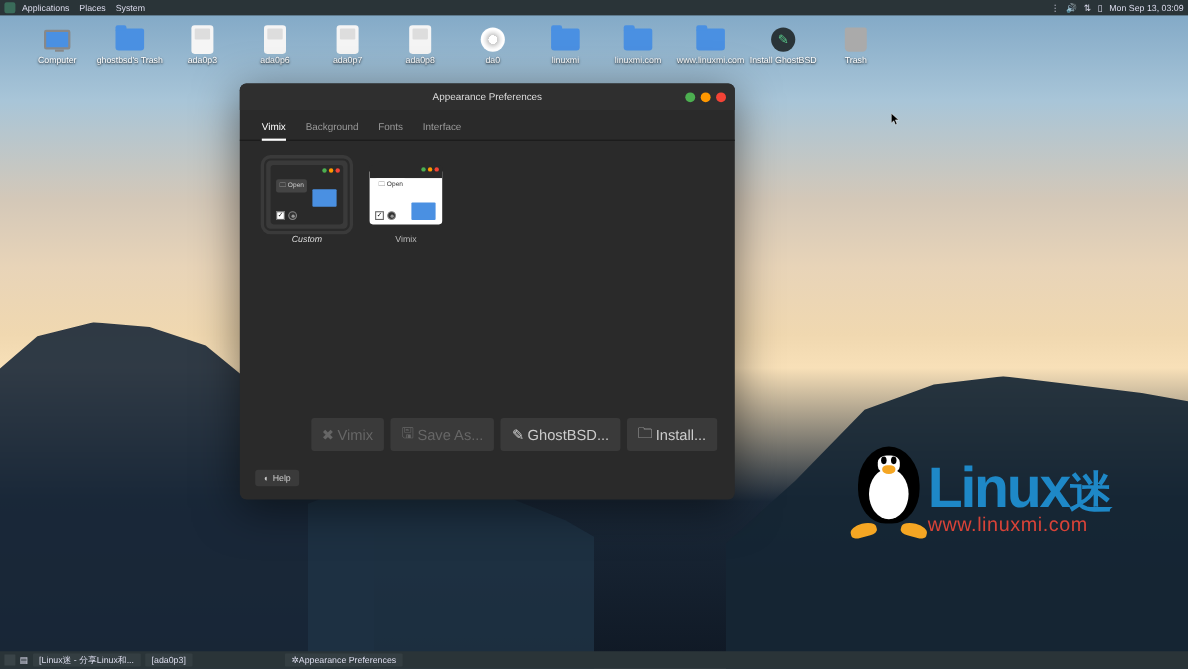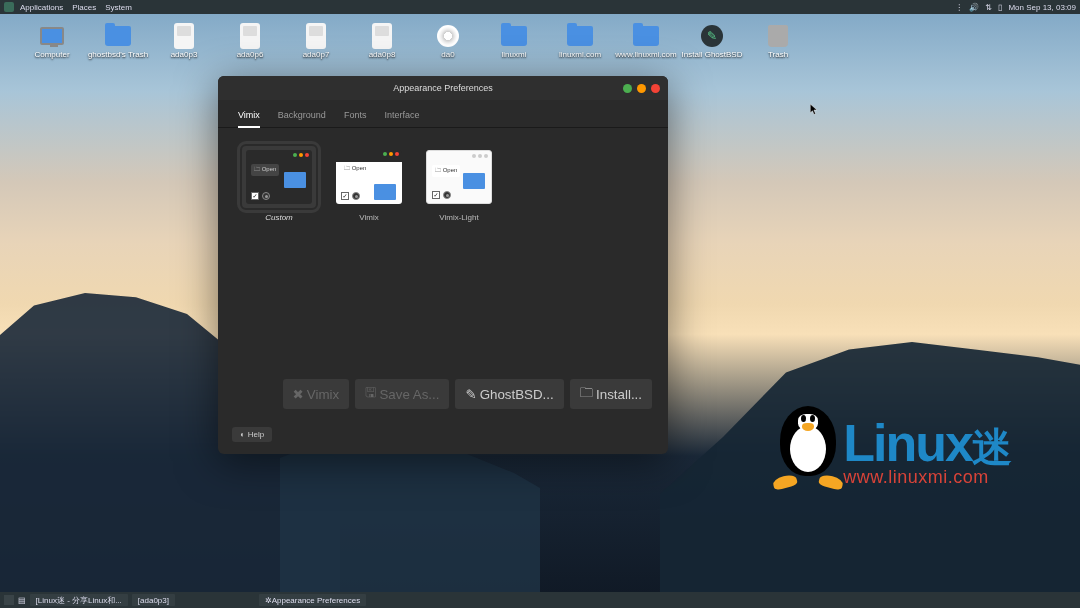--- a/index.html
+++ b/index.html
@@ -225,33 +225,20 @@
               <span style="background: rgb(76, 175, 80);"></span>
               <span style="background: rgb(255, 152, 0);"></span>
               <span style="background: rgb(244, 67, 54);"></span>
             </div><div class="pv-open">🗀 Open</div><div class="pv-folder"></div><div class="pv-controls">
               <div class="pv-chk">✓</div>
               <div class="pv-rad"></div>
             </div></div>
         </div>
         <div class="theme-label">Vimix</div>
       </div>
-      <div class="theme-card">
-        <div class="preview">
-          <div class="pv-win pv-light"><div class="pv-dots">
-              <span style="background: rgb(204, 204, 204);"></span>
-              <span style="background: rgb(204, 204, 204);"></span>
-              <span style="background: rgb(204, 204, 204);"></span>
-            </div><div class="pv-open">🗀 Open</div><div class="pv-folder"></div><div class="pv-controls">
-              <div class="pv-chk">✓</div>
-              <div class="pv-rad"></div>
-            </div></div>
-        </div>
-        <div class="theme-label">Vimix-Light</div>
-      </div>
     </div>
   <div class="win-buttons">
     <button class="btn disabled">✖ <span>Vimix</span></button>
     <button class="btn disabled">🖫 <span>Save As...</span></button>
     <button class="btn">✎ <span>GhostBSD...</span></button>
     <button class="btn">🗀 <span>Install...</span></button>
   </div>
   <div class="help-row">
     <span class="help-btn">◐ <span>Help</span></span>
   </div>

